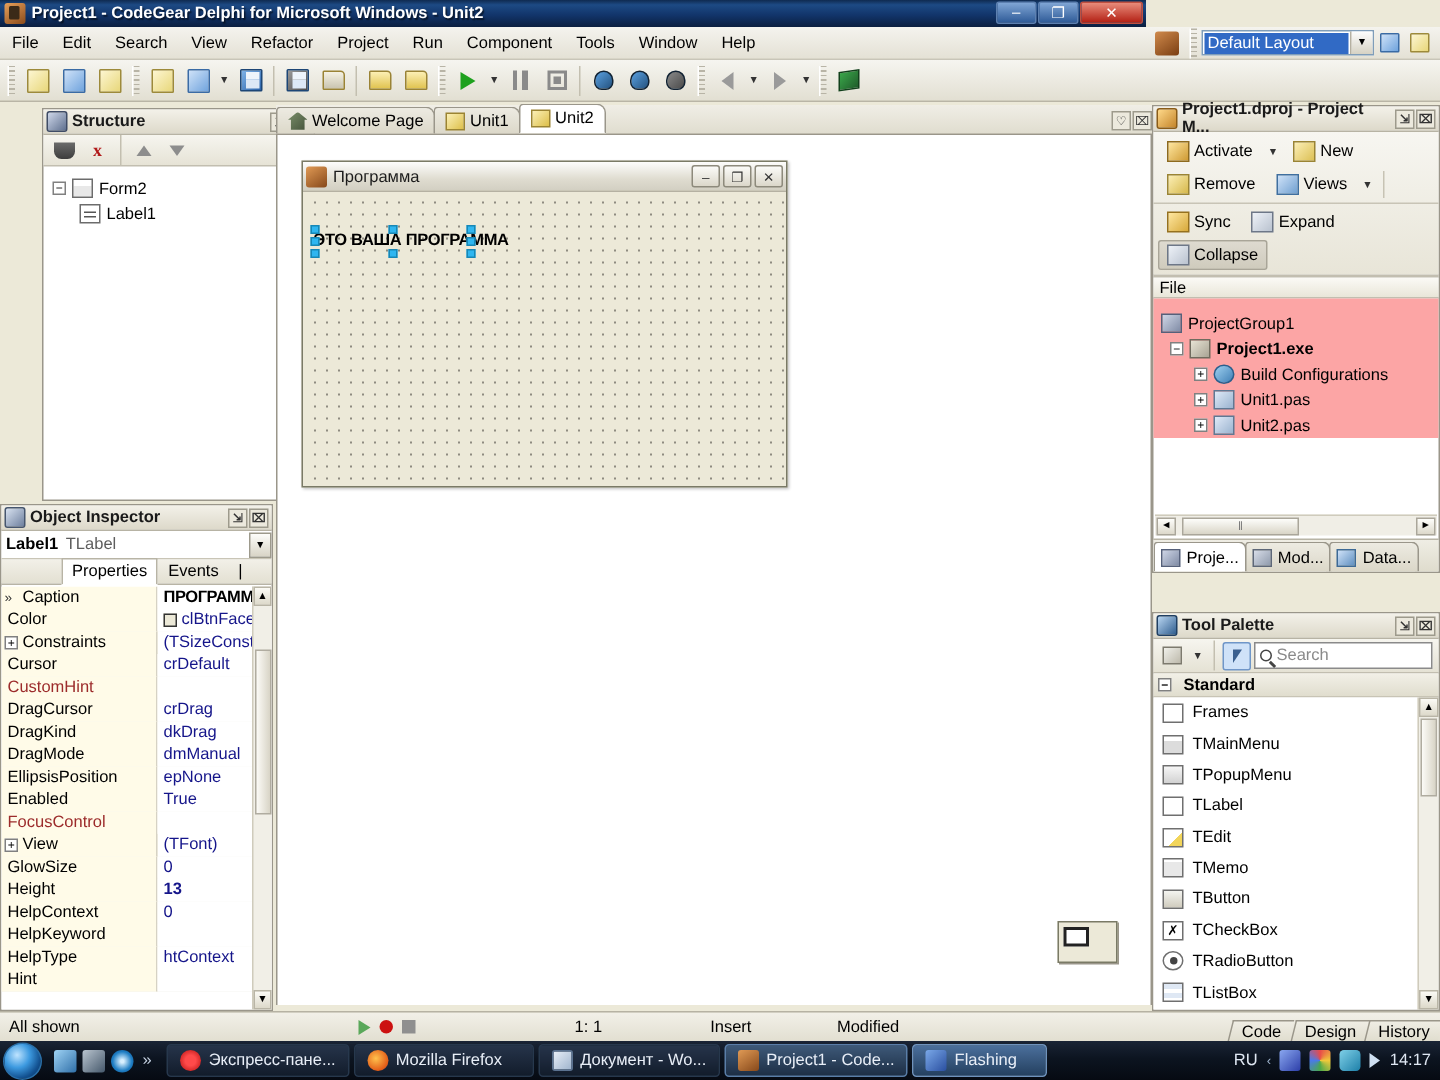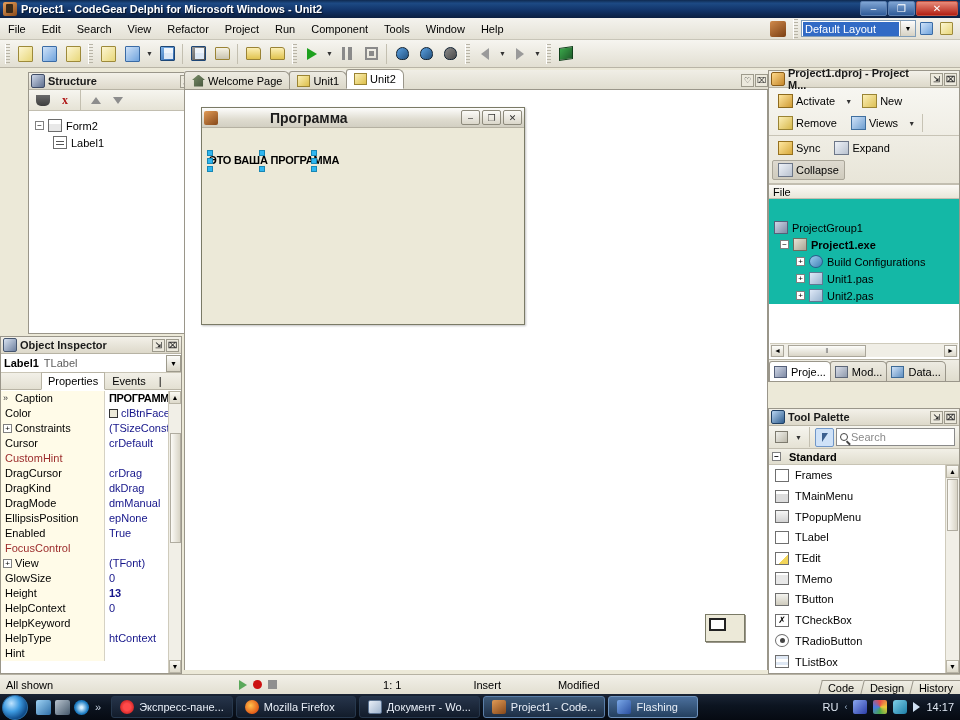--- a/index.html
+++ b/index.html
@@ -11,21 +11,21 @@
     background: #d4d0c8;
   }
   .app {
     position: relative;
     width: 960px; height: 720px;
     background: #ece9d8;
   }
 
   
   .titlebar {
-    position: absolute; left:0; top:0; width:960px; height:18px;
+    position: absolute; left:0; top:0; width:764px; height:18px;
     background: linear-gradient(to bottom, #0f2a50 0%, #1d4a84 18%, #12356b 55%, #0b1f40 100%);
     display:flex; align-items:center;
   }
   .tb-icon {
     width:14px; height:14px; margin-left:3px; margin-right:4px;
     background: linear-gradient(145deg,#e8a05a,#8a4b1b);
     border-radius:2px; position:relative; flex:none;
   }
   .tb-icon::after{
     content:""; position:absolute; left:3px; top:2px; width:7px; height:9px;
@@ -231,21 +231,21 @@
     background:#ece9d8;border:1px solid #7a7a66;
     box-shadow:1px 1px 2px rgba(0,0,0,.25);
   }
   .form-caption{
     height:20px;display:flex;align-items:center;padding:0 2px;
     background:linear-gradient(to bottom,#fdfdfc,#dfdcd0 60%,#d2cfc2);
     border-bottom:1px solid #b5b1a2;
   }
   .form-ico{width:14px;height:14px;margin-right:4px;flex:none;
     background:linear-gradient(145deg,#e09a55,#86481a);border-radius:2px;}
-  .form-title{font-size:14px;font-weight:bold;color:#1c1c1c;margin-left:48px;}
+  .form-title{font-size:11px;font-weight:normal;color:#1c1c1c;}
   .form-btns{margin-left:auto;display:flex;gap:2px;}
   .form-btn{width:19px;height:15px;border:1px solid #8d8a7c;border-radius:2px;
     background:linear-gradient(to bottom,#fbfbf8,#dbd7ca);
     display:flex;align-items:center;justify-content:center;font-size:9px;color:#333;}
   .form-client{
     position:absolute;left:1px;right:1px;top:20px;bottom:1px;
     background-color:#ece9d8;
     background-image: radial-gradient(#8e8b80 0.6px, transparent 0.7px);
     background-size:8px 8px; background-position:3px 3px;
   }
@@ -275,21 +275,21 @@
     border:1px solid transparent;border-radius:2px;white-space:nowrap;}
   .pm-btn.pressed{background:linear-gradient(to bottom,#dedad0,#cfcbbd);border-color:#a9a598;}
   .pm-ico{width:15px;height:14px;flex:none;}
   .pm-sep{width:1px;height:18px;background:#c7c3b4;margin:0 3px;}
   .pm-divider{height:1px;background:#c8c4b6;margin:1px 0;}
   .pm-filehdr{
     height:15px;display:flex;align-items:center;padding-left:4px;font-size:11px;
     background:linear-gradient(to bottom,#fbfaf6,#e9e6d9);
     border-top:1px solid #c2beb0;border-bottom:1px solid #c2beb0;
   }
-  .pm-tree{font-size:11px;padding:20px 0 0 3px;background:#14b8a6;}
+  .pm-tree{font-size:11px;padding:8px 0 0 3px;background:#fca5a5;}
   .pm-node{display:flex;align-items:center;height:17px;white-space:nowrap;}
   .pm-ico2{width:14px;height:13px;margin-right:4px;flex:none;}
   .ic-grp{background:linear-gradient(135deg,#cfd6e6,#7f8ba5);border:1px solid #55607a;}
   .ic-exe{background:linear-gradient(135deg,#e7e3d4,#a9a495);border:1px solid #6f6b5e;}
   .ic-cfg{background:linear-gradient(135deg,#9fd0f0,#3f7fb5);border-radius:50%;border:1px solid #2b5f8c;}
   .ic-pas{background:linear-gradient(135deg,#dfe9f7,#9ab3cf);border:1px solid #5f7893;}
   .pm-hscroll{
     position:absolute;left:1px;right:1px;bottom:24px;height:14px;
     background:#f0eee6;border-top:1px solid #cfcbbc;display:flex;align-items:center;
   }

